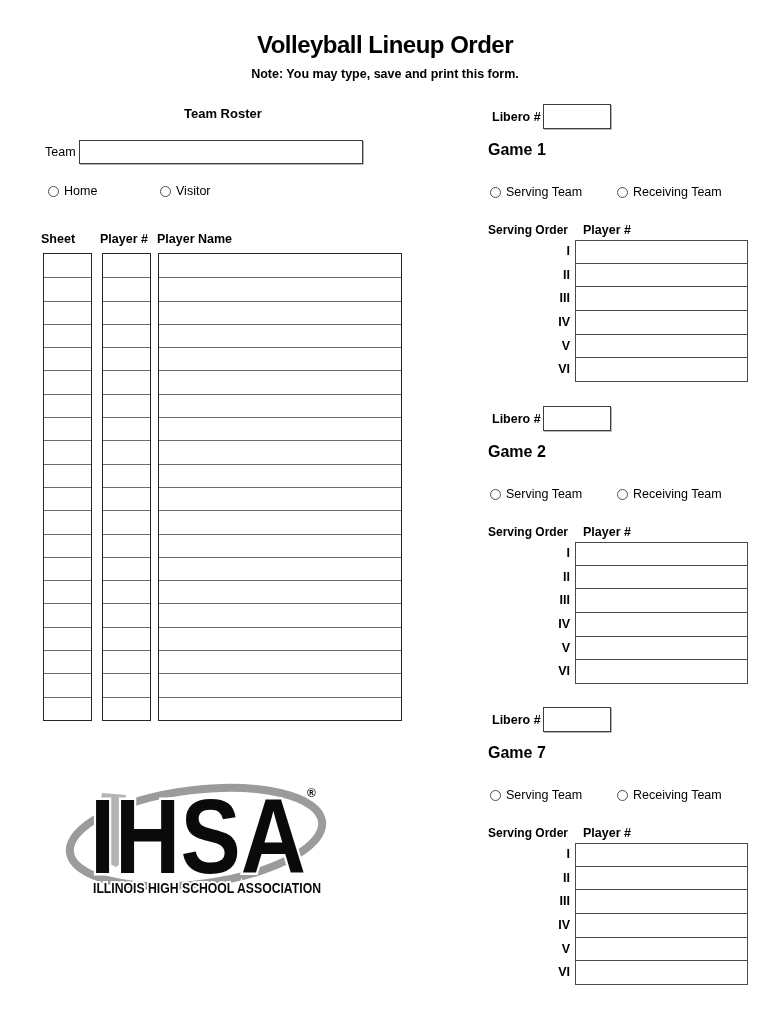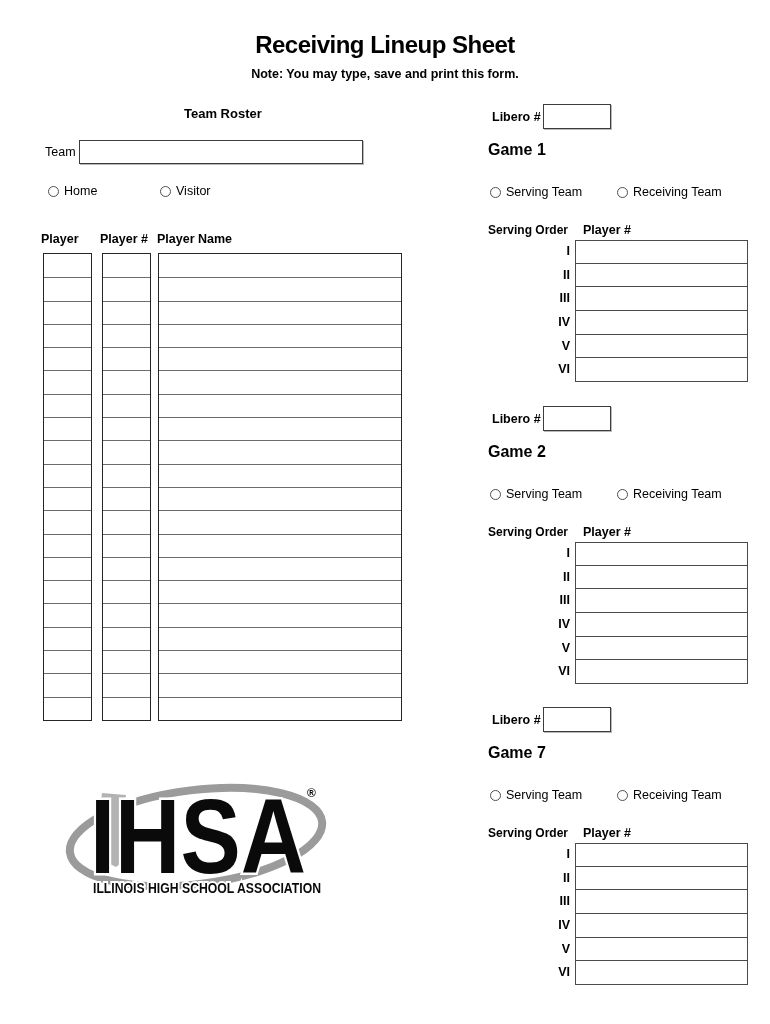--- a/index.html
+++ b/index.html
@@ -79,39 +79,39 @@
     border: 1px solid #4a4a4a; outline: none;
     font: 12px "Liberation Sans", sans-serif; padding: 0 4px; border-radius: 0; background: #fff;
   }
   .so-row:not(:first-child) .so-input { border-top: none; }
 </style>
 </head>
 <body>
 
 <div class="page">
 
-  <div class="title">Receiving Lineup Sheet</div>
+  <div class="title">Volleyball Lineup Order</div>
   <div class="note">Note: You may type, save and print this form.</div>
 
   <div class="left-col">
     <div class="tr-heading">Team Roster</div>
 
     <label class="team-label" for="team-input">Team</label>
     <input id="team-input" type="text" class="team-input" value="" style="">
 
     <label class="radio-opt" style="left:8px; top:80px;">
       <input type="radio" class="radio" name="side" style="">
       <span>Home</span>
     </label>
     <label class="radio-opt" style="left:120px; top:80px;">
       <input type="radio" class="radio" name="side" style="">
       <span>Visitor</span>
     </label>
 
-    <div class="th" style="left:1px;">Player</div>
+    <div class="th" style="left:1px;">Sheet</div>
     <div class="th" style="left:60px;">Player #</div>
     <div class="th" style="left:117px;">Player Name</div>
 
     <div class="col col-order">
         <input type="text" class="cell" style="">
         <input type="text" class="cell" style="">
         <input type="text" class="cell" style="">
         <input type="text" class="cell" style="">
         <input type="text" class="cell" style="">
         <input type="text" class="cell" style="">

